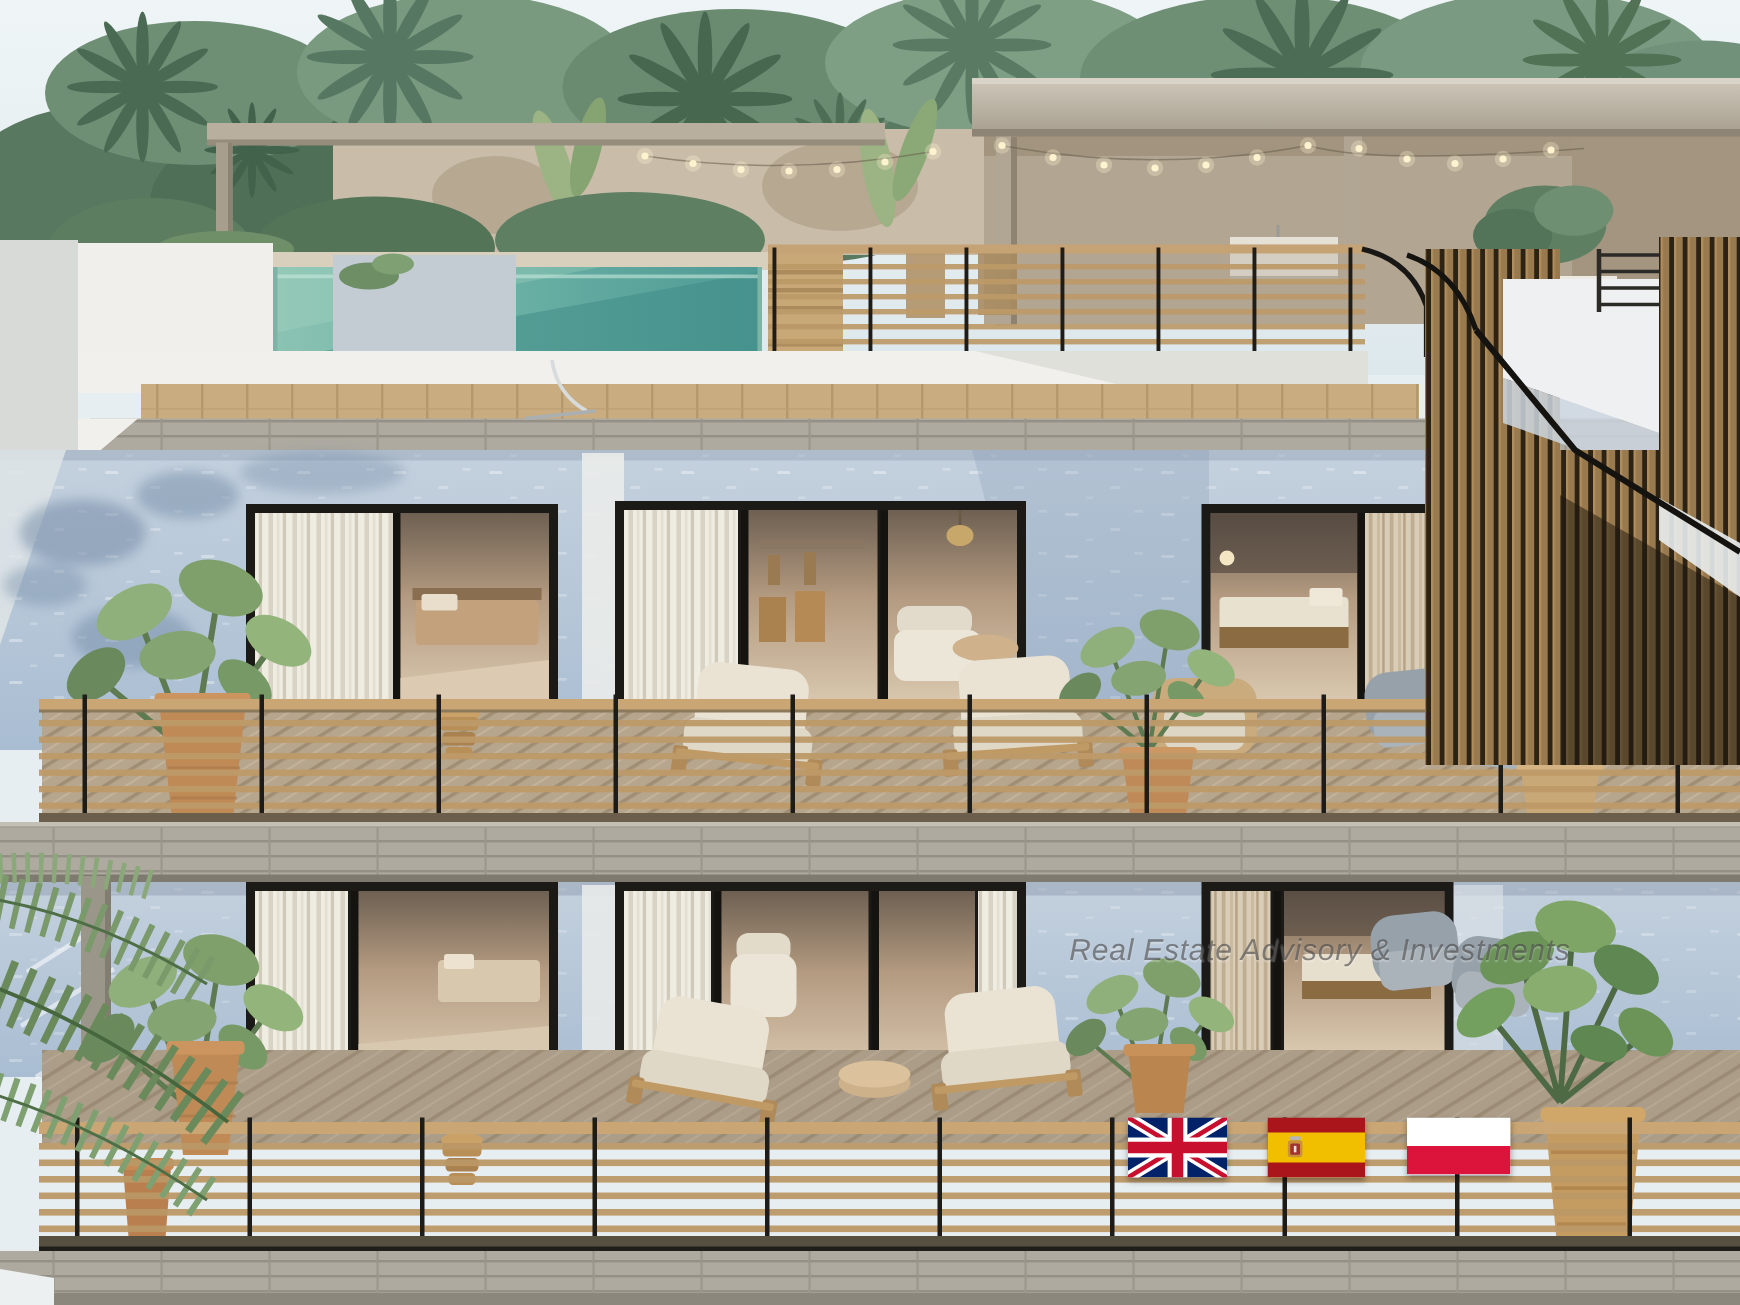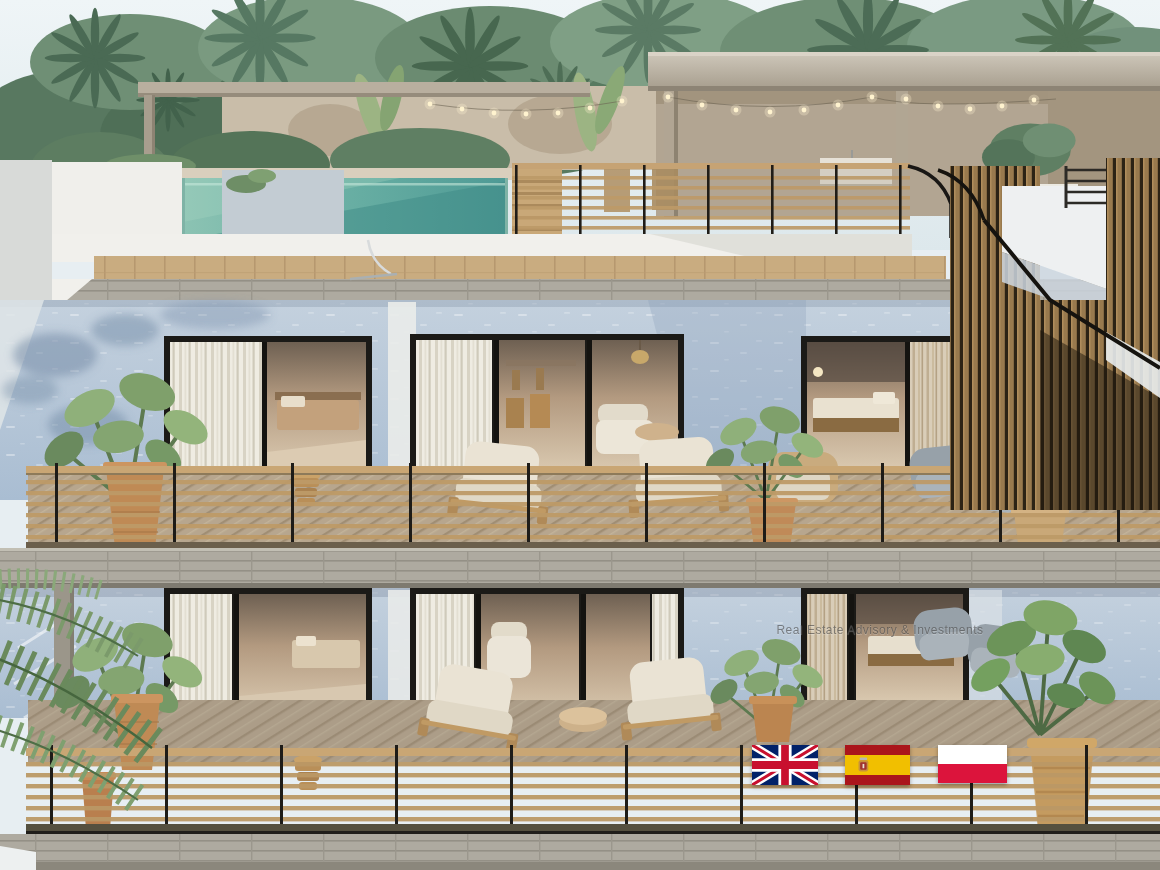--- a/index.html
+++ b/index.html
@@ -4,22 +4,22 @@
 <style>
   html,body{margin:0;padding:0;background:#e8e8e8;}
   .stage{position:relative;width:1160px;height:870px;overflow:hidden;background:#e7eef2;
          font-family:"Liberation Sans",sans-serif;}
   .scene{position:absolute;left:0;top:0;}
   .watermark{position:absolute;left:600px;top:608px;width:560px;text-align:center;pointer-events:none;}
   .wm-line1{font-size:37px;letter-spacing:6px;font-weight:400;color:rgba(40,40,40,.80);
             white-space:nowrap;text-shadow:0 1px 1px rgba(255,255,255,.25);}
   .wm-line2{font-size:37px;letter-spacing:17px;padding-left:15px;margin-top:2px;
             color:rgba(40,40,40,.80);text-shadow:0 1px 1px rgba(255,255,255,.25);}
-  .wm-tagline{font-size:12px;letter-spacing:.5px;margin-top:15px;color:rgba(66,66,66,.60);
-              text-shadow:0 1px 1px rgba(255,255,255,.3);white-space:nowrap;}
+  .wm-tagline{font-size:20px;letter-spacing:.5px;margin-top:15px;color:rgba(66,66,66,.60);
+              text-shadow:0 1px 1px rgba(255,255,255,.3);white-space:nowrap;font-style:italic;}
   .flag{position:absolute;top:745px;height:40px;box-shadow:0 2px 4px rgba(0,0,0,.35);display:block;}
   .flag svg{display:block;width:100%;height:100%;}
   .flag-uk{left:752px;width:66px;}
   .flag-es{left:845px;width:65px;}
   .flag-pl{left:938px;width:69px;height:38px;}
 </style>
 </head>
 <body>
 
 <div class="stage">

